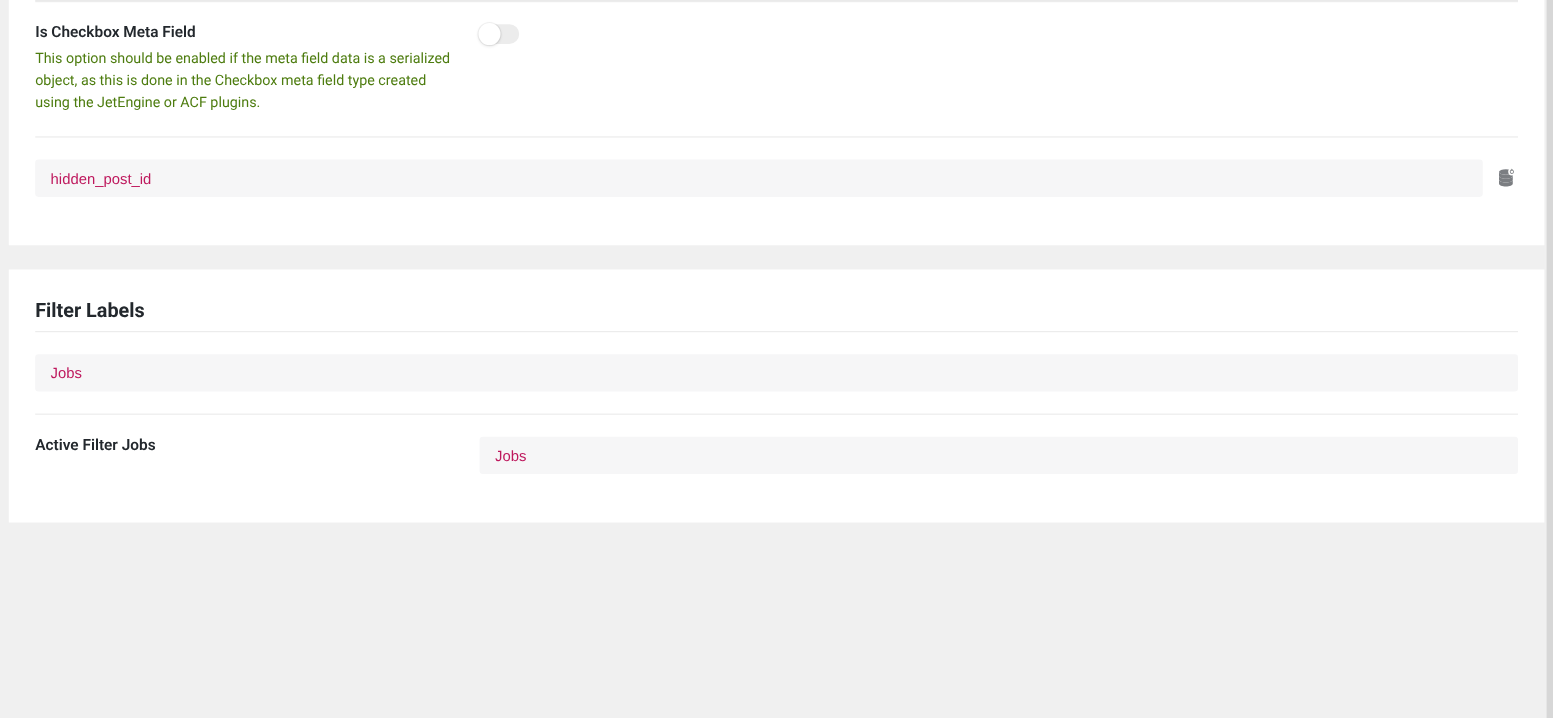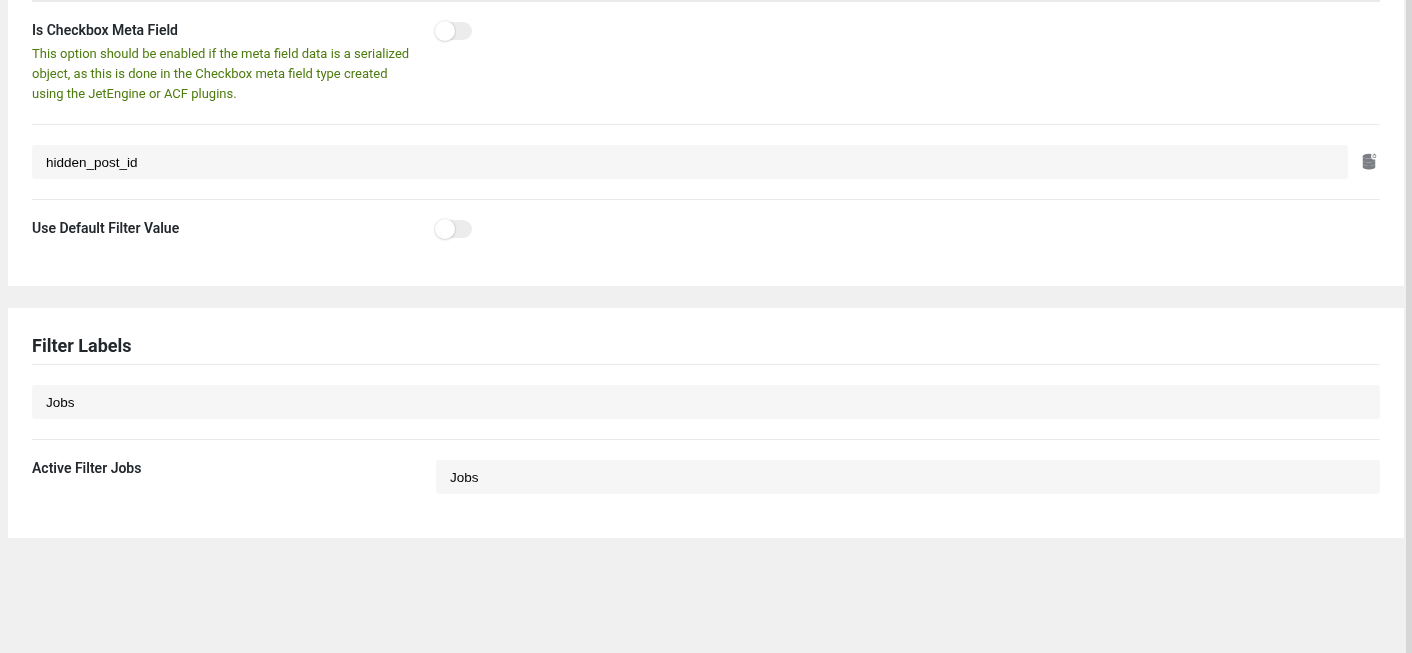--- a/index.html
+++ b/index.html
@@ -79,21 +79,21 @@
   }
   
   .text-input {
     flex: 1;
     height: 34px;
     background: #f6f6f7;
     border: none;
     border-radius: 3px;
     padding: 0 14px;
     font-size: 13.5px;
-    color: #000000;
+    color: #be185d;
     outline: none;
   }
   .text-input::placeholder { color: #8c8f93; }
   .icon-btn {
     width: 22px;
     height: 22px;
     color: #7b7e82;
     flex-shrink: 0;
     cursor: pointer;
     display: flex;
@@ -145,30 +145,20 @@
             <path d="M4.5 9.5v4.3c0 1.66 3.36 3 7.5 3s7.5-1.34 7.5-3V9.5c0 1.66-3.36 3-7.5 3s-7.5-1.34-7.5-3z"></path>
             <path d="M4.5 13.8v4.3c0 1.66 3.36 3 7.5 3s7.5-1.34 7.5-3v-4.3c0 1.66-3.36 3-7.5 3s-7.5-1.34-7.5-3z"></path>
             <circle cx="18.5" cy="5" r="4" fill="#fff"></circle>
             <path d="M18.5 2.7a2.3 2.3 0 1 0 0 4.6 2.3 2.3 0 0 0 0-4.6zm0 .9a1.4 1.4 0 1 1 0 2.8 1.4 1.4 0 0 1 0-2.8z" fill="currentColor"></path>
             <path d="M18.5 1.3l.4 1.1 1.1.4-1.1.4-.4 1.1-.4-1.1-1.1-.4 1.1-.4z" fill="currentColor"></path>
           </svg>
         </span>
       </div>
     </div>
 
-    <div class="row">
-      <div class="col-label">
-        <div class="field-title">Use Default Filter Value</div>
-      </div>
-      <div class="col-control">
-        <div class="toggle">
-          <div class="knob"></div>
-        </div>
-      </div>
-    </div>
 
   </div>
 
   <div class="panel">
     <div class="section-heading">Filter Labels</div>
 
     <div class="row">
       <div class="col-control">
         <input type="text" class="text-input" value="Jobs" style="">
       </div>

